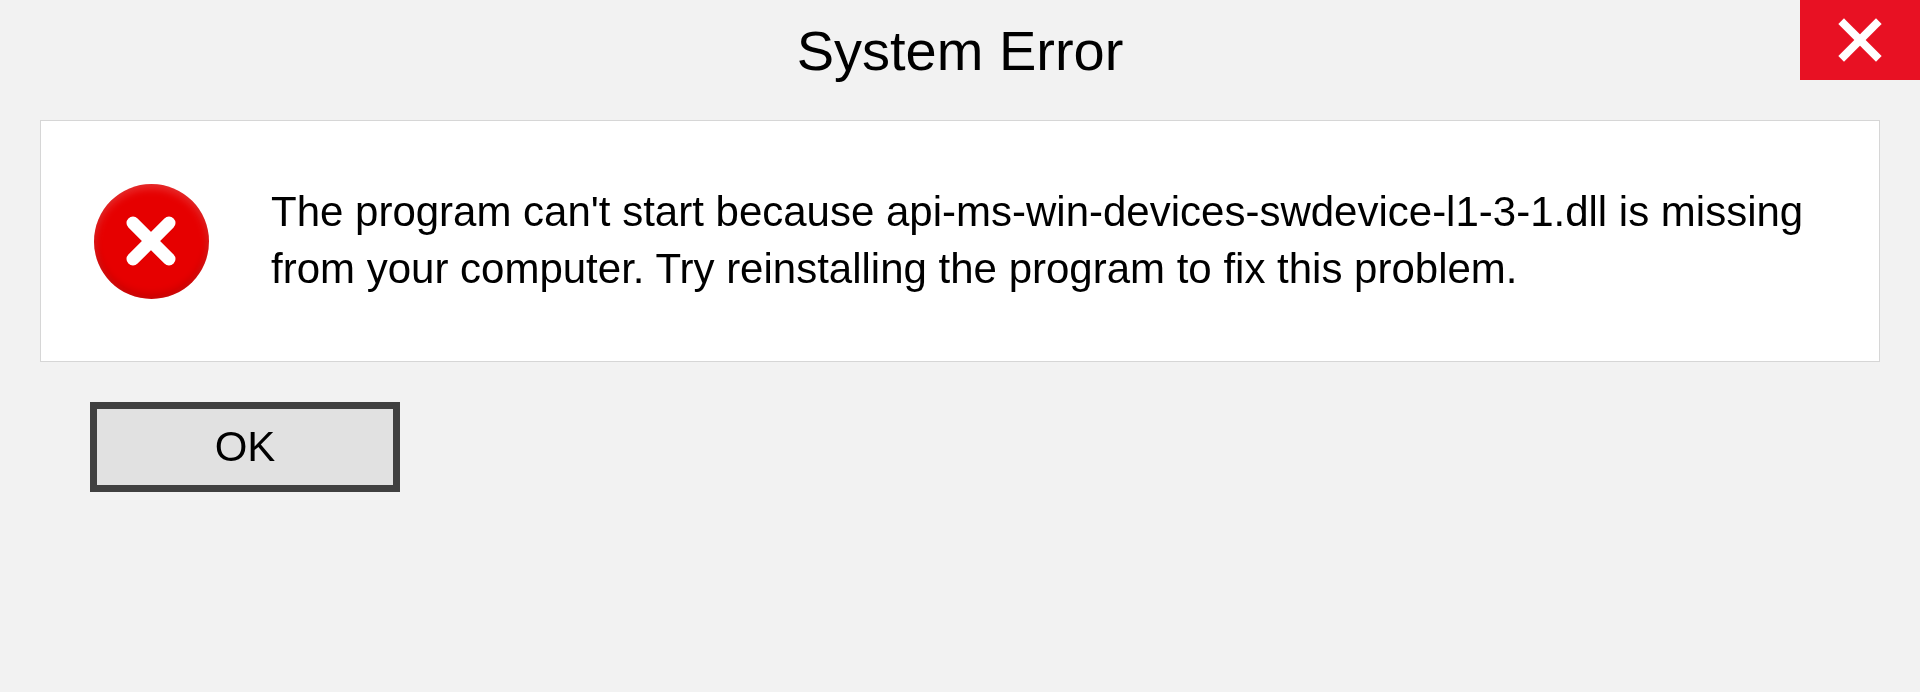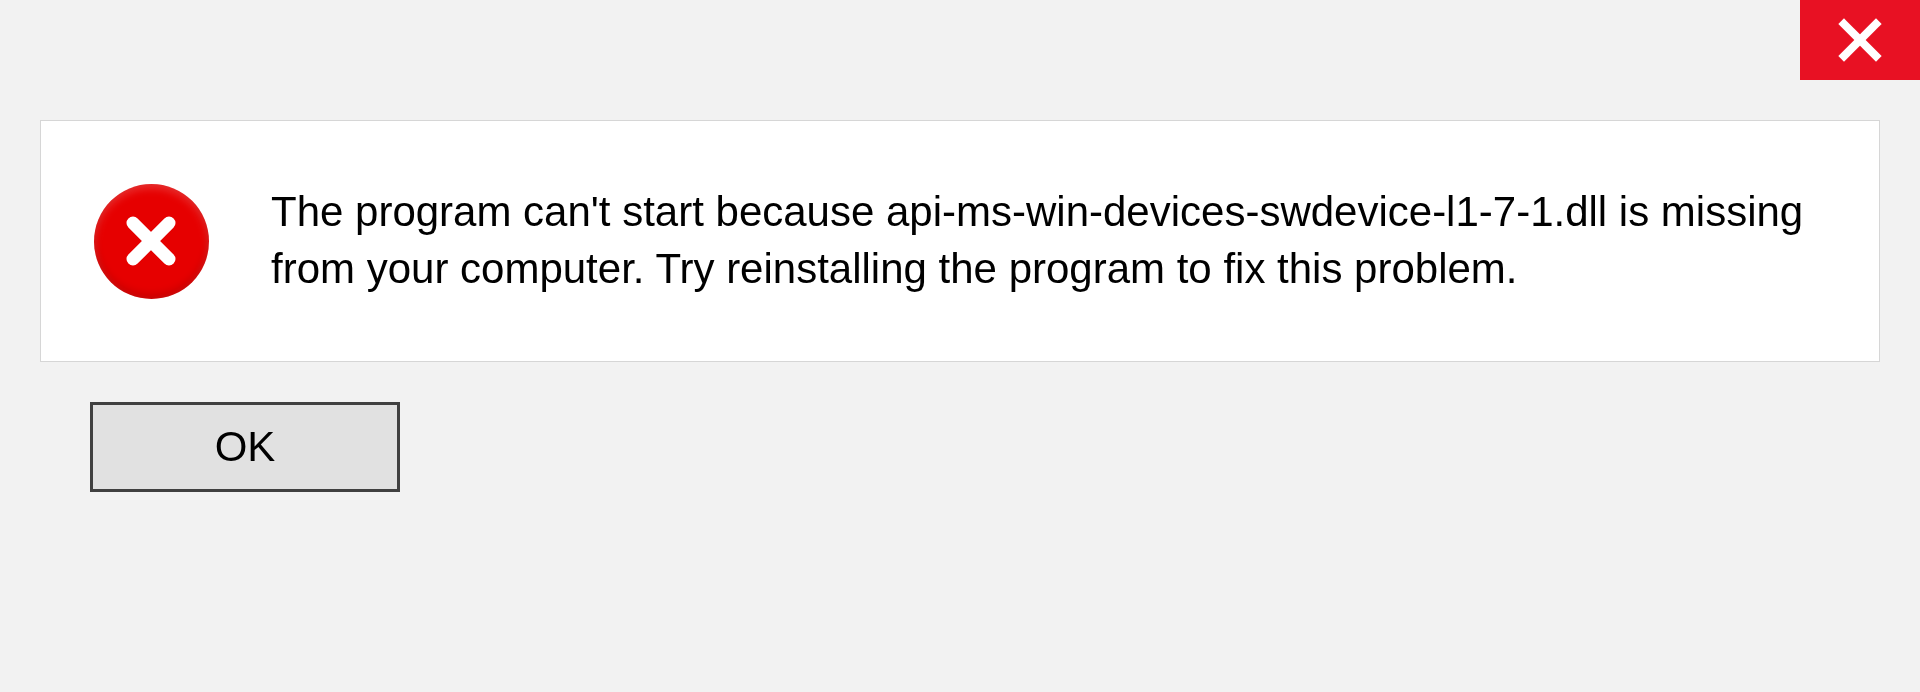--- a/index.html
+++ b/index.html
@@ -94,49 +94,50 @@
       font-weight: 900;
       font-style: italic;
       color: #d90000;
       letter-spacing: 1px;
       font-family: Arial, sans-serif;
     }
     .ok-button {
       width: 310px;
       height: 90px;
       background: #e1e1e1;
-      border: 3px solid #404040;
+      border: 7px solid #404040;
       font-size: 42px;
       color: #000;
       display: flex;
       align-items: center;
       justify-content: center;
       cursor: pointer;
       font-family: "Segoe UI", Arial, sans-serif;
     }
   </style>
 </head>
 <body>
 
 <div class="titlebar">
+  <div class="titlebar-title">System Error</div>
   <div class="close-button">
     <svg viewBox="0 0 44 44">
       <line x1="6" y1="6" x2="38" y2="38" stroke="#fff" stroke-width="8" stroke-linecap="square"></line>
       <line x1="38" y1="6" x2="6" y2="38" stroke="#fff" stroke-width="8" stroke-linecap="square"></line>
     </svg>
   </div>
 </div>
 
 <div class="content-area">
   <div class="error-icon-wrap">
     <div class="error-circle">
       <svg viewBox="0 0 60 60">
         <line x1="12" y1="12" x2="48" y2="48" stroke="#fff" stroke-width="13" stroke-linecap="round"></line>
         <line x1="48" y1="12" x2="12" y2="48" stroke="#fff" stroke-width="13" stroke-linecap="round"></line>
       </svg>
     </div>
   </div>
-  <div class="error-message">The program can't start because api-ms-win-devices-swdevice-l1-7-1.dll is missing from your computer. Try reinstalling the program to fix this problem.</div>
+  <div class="error-message">The program can't start because api-ms-win-devices-swdevice-l1-3-1.dll is missing from your computer. Try reinstalling the program to fix this problem.</div>
 </div>
 
 <div class="footer-area">
   <button class="ok-button">OK</button>
 </div>
 
 </body></html>

